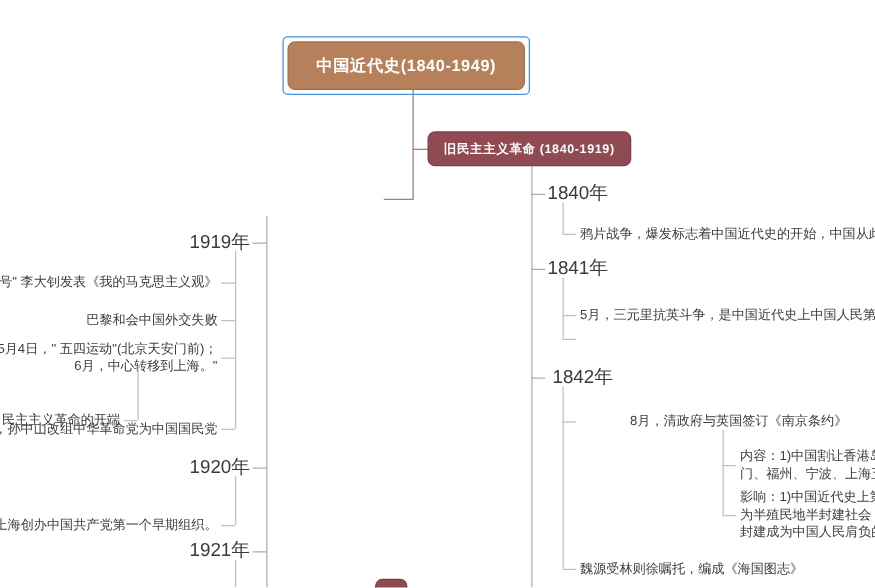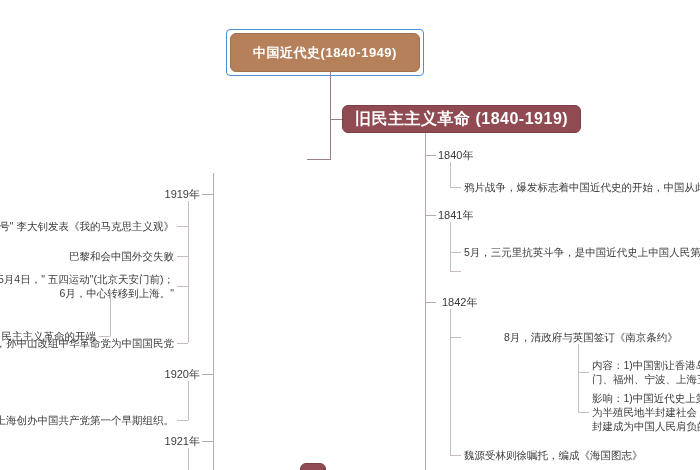--- a/index.html
+++ b/index.html
@@ -71,21 +71,21 @@
     width: 198px;
     height: 47px;
     border: 1.5px solid #4a90d9;
     border-radius: 4px;
     box-sizing: border-box;
     pointer-events: none;
   }
   .node-l2 {
     height: 28px;
     background: #8f4a52;
-    font-size: 16px;
+    font-size: 10px;
     font-weight: bold;
     padding: 0 12px;
     border: 1px solid #7d3f47;
   }
   .node-old {
     left: 342px;
     top: 105px;
   }
   .node-new {
     left: 117px;
@@ -97,21 +97,21 @@
     position: absolute;
     font-size: 10.5px;
     line-height: 14px;
     color: #3b3b3b;
     white-space: pre;
   }
   .leaf.right { text-align: left; }
   .leaf.left  { text-align: right; }
   .year {
     position: absolute;
-    font-size: 11px;
+    font-size: 15px;
     line-height: 14px;
     color: #3b3b3b;
     white-space: pre;
   }
   .year.left { }
 </style>
 </head>
 <body>
 
 <div id="canvas">

